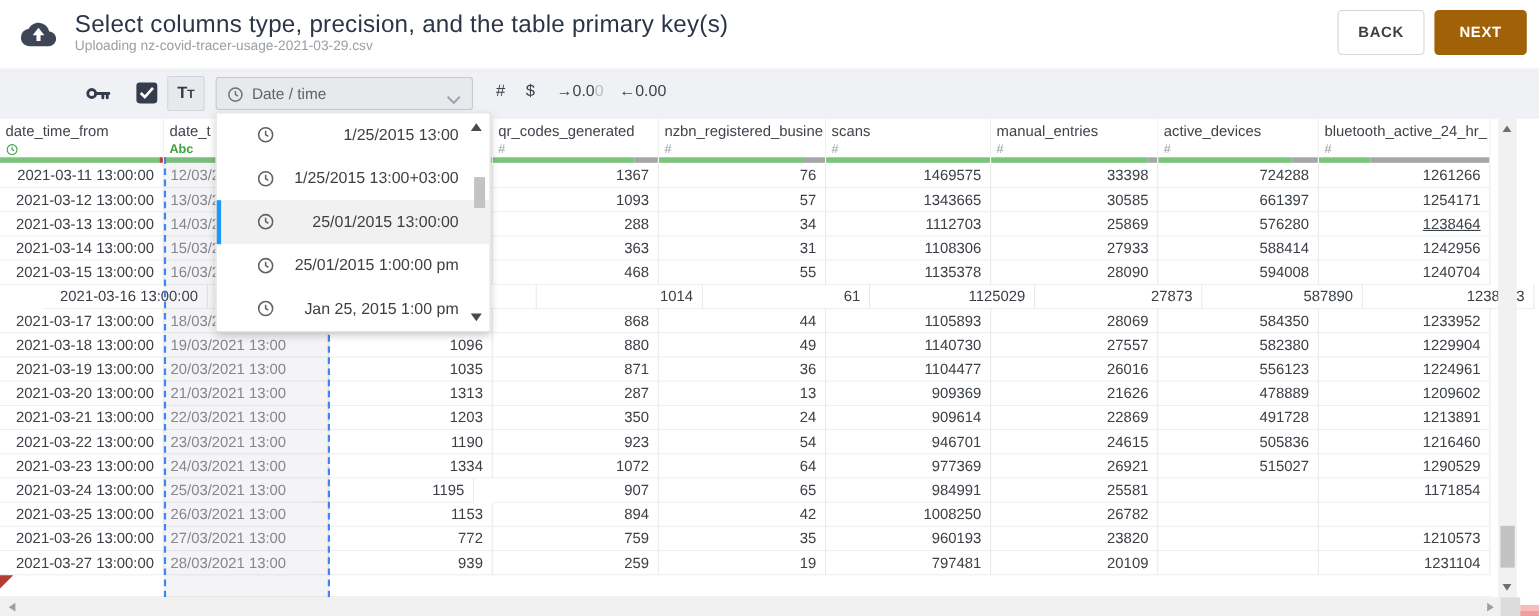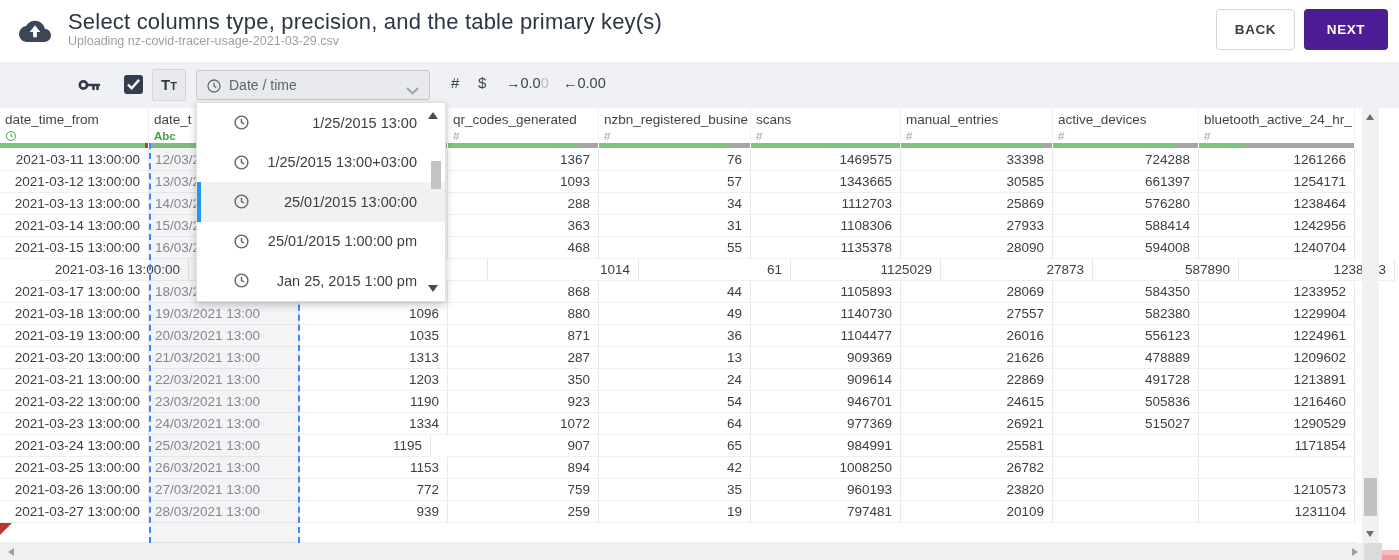--- a/index.html
+++ b/index.html
@@ -7,21 +7,21 @@
     font-family: "Liberation Sans", sans-serif; }
 
   
   .top-header { position: absolute; left: 0; top: 0; width: 1399px; height: 62px; background: #fff; z-index: 15; }
   .upload-icon { position: absolute; left: 19px; top: 19px; width: 32px; height: 26px; }
   .page-title { position: absolute; left: 68px; top: 9px; font-size: 22px; color: #2b3547; letter-spacing: .2px; white-space: nowrap; }
   .page-subtitle { position: absolute; left: 68px; top: 34px; font-size: 12.5px; color: #9aa0a6; white-space: nowrap; }
   .btn { position: absolute; top: 9px; height: 41px; border-radius: 4px; font-size: 13.5px; font-weight: bold;
     letter-spacing: .6px; text-align: center; line-height: 39px; cursor: pointer; }
   .btn-back { left: 1216px; width: 79px; background: #fff; border: 1px solid #d3d6da; color: #3c4043; }
-  .btn-next { left: 1304px; width: 84px; background: #4c1d95; border: none; color: #fff; line-height: 41px; }
+  .btn-next { left: 1304px; width: 84px; background: #a16207; border: none; color: #fff; line-height: 41px; }
 
   
   .toolbar { position: absolute; left: 0; top: 62px; width: 1399px; height: 46px; background: #eff1f4; z-index: 14; }
   .key-icon { position: absolute; left: 78px; top: 14px; }
   .checkbox { position: absolute; left: 124px; top: 13px; width: 19px; height: 19px; background: #343c4d; border-radius: 3px; }
   .checkbox svg { position: absolute; left: 2px; top: 3px; }
   .tt-btn { position: absolute; left: 152px; top: 7px; width: 34px; height: 32px; background: #e7e9ec;
     border: 1px solid #d2d5da; border-radius: 2px; color: #333a46; text-align: center; line-height: 30px; }
   .tt-big { font-size: 15px; font-weight: bold; }
   .tt-small { font-size: 11px; font-weight: bold; }
@@ -238,21 +238,21 @@
     </div>
     <div class="trow" style="top: 44px;">
       <div class="tcell ar" style="left: 0px; width: 149px;">2021-03-13 13:00:00</div>
       <div class="tcell al" style="left: 149px; width: 150px;">14/03/2021 13:00</div>
       <div class="tcell ar" style="left: 299px; width: 149px;"></div>
       <div class="tcell ar" style="left: 448px; width: 151px;">288</div>
       <div class="tcell ar" style="left: 599px; width: 152px;">34</div>
       <div class="tcell ar" style="left: 751px; width: 150px;">1112703</div>
       <div class="tcell ar" style="left: 901px; width: 152px;">25869</div>
       <div class="tcell ar" style="left: 1053px; width: 146px;">576280</div>
-      <div class="tcell ar" style="left: 1199px; width: 156px;">1238464</div>
+      <div class="tcell ar" style="left: 1199px; width: 156px; text-decoration: underline;">1238464</div>
     </div>
     <div class="trow" style="top: 66px;">
       <div class="tcell ar" style="left: 0px; width: 149px;">2021-03-14 13:00:00</div>
       <div class="tcell al" style="left: 149px; width: 150px;">15/03/2021 13:00</div>
       <div class="tcell ar" style="left: 299px; width: 149px;"></div>
       <div class="tcell ar" style="left: 448px; width: 151px;">363</div>
       <div class="tcell ar" style="left: 599px; width: 152px;">31</div>
       <div class="tcell ar" style="left: 751px; width: 150px;">1108306</div>
       <div class="tcell ar" style="left: 901px; width: 152px;">27933</div>
       <div class="tcell ar" style="left: 1053px; width: 146px;">588414</div>

